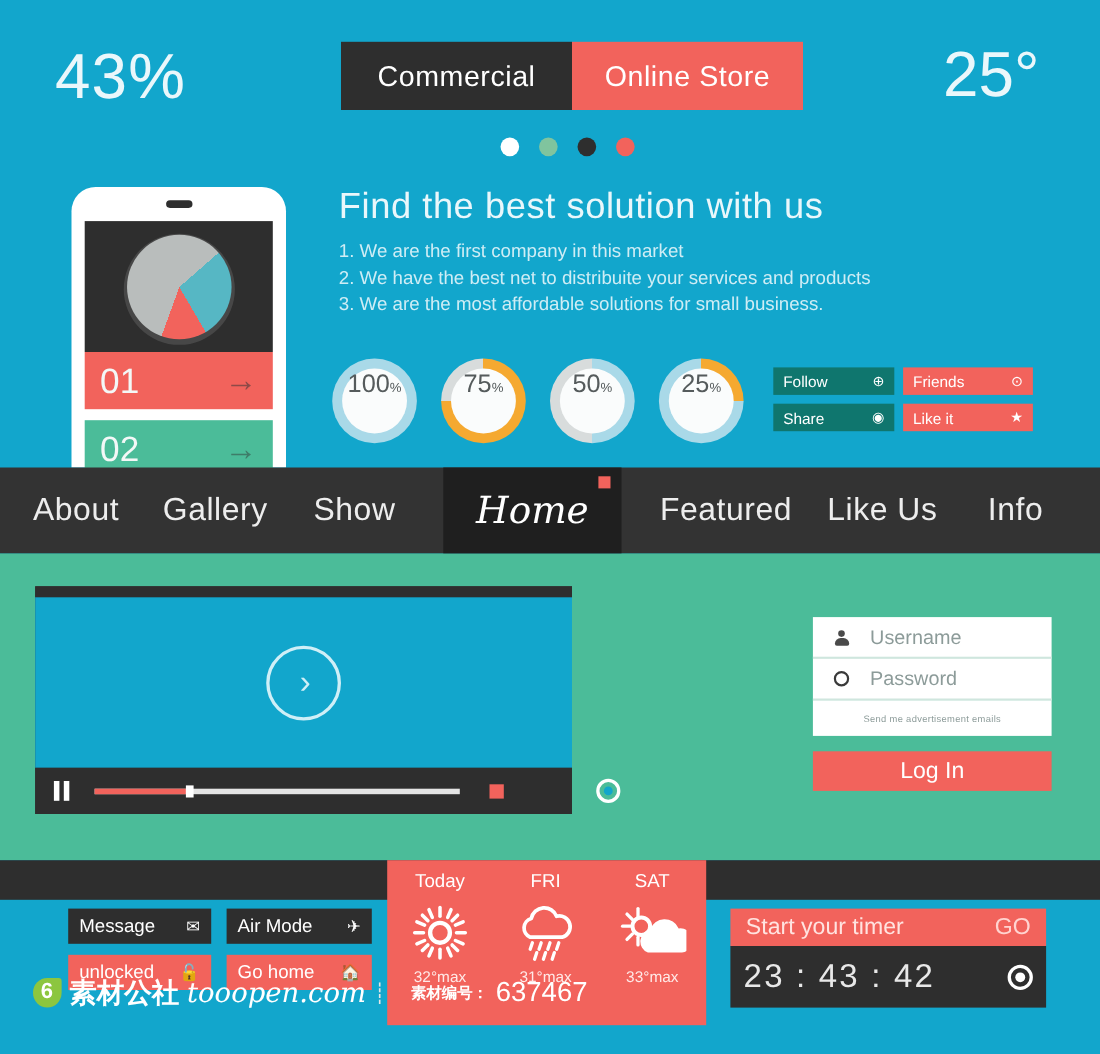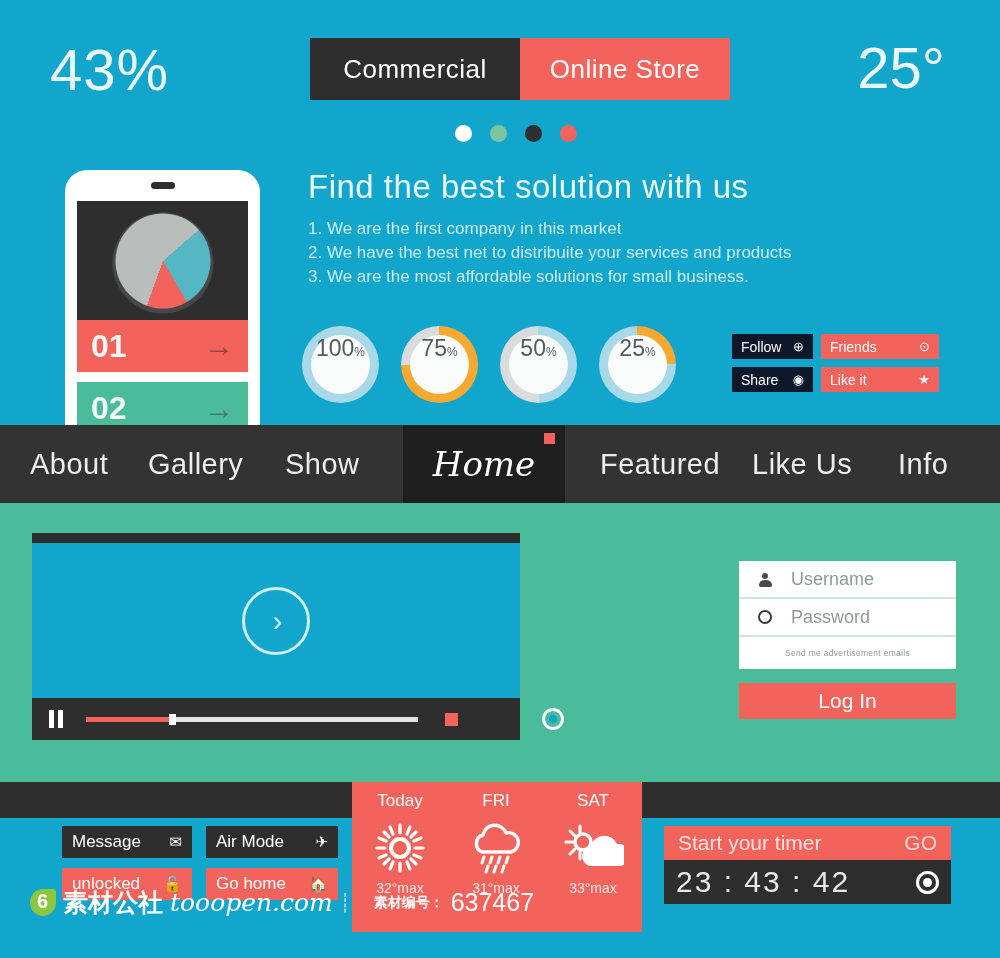--- a/index.html
+++ b/index.html
@@ -39,42 +39,42 @@
   .phone .screen { position:absolute; left:12px; top:31px; width:171px; height:119px; background:#2E2E2E; overflow:hidden; }
   .pie { position:absolute; left:50%; top:50%; transform:translate(-50%,-50%);
      width:95px; height:95px; border-radius:50%;
      background: conic-gradient(from 0deg, #56B7C4 0deg 100deg, #F2635C 100deg 150deg, #B9BDBC 150deg 360deg); }
   .pie-shadow { position:absolute; left:50%; top:50%; transform:translate(-50%,-48%);
      width:101px; height:101px; border-radius:50%; background:rgba(255,255,255,0.12); }
   .row01 { position:absolute; left:12px; top:150px; width:171px; height:52px; background:#F2635C;
      display:flex; align-items:center; justify-content:space-between; padding:0 14px; }
   .row02 { position:absolute; left:12px; top:202px; width:171px; height:53px; background:#4BBC99;
      display:flex; align-items:center; justify-content:space-between; padding:0 14px;margin-top:10px; }
-  .rownum { font-size:32px; color:#F3F8F7; font-weight:700; }
+  .rownum { font-size:32px; color:#F3F8F7; font-weight:400; }
   .rowarr { font-size:30px; color:#8E4A48; line-height:1; }
   .row02 .rowarr { color:#3E7D69; }
 
   
   .headline { position:absolute; left:308px; top:168px; font-size:33px; color:#E9F7FB; letter-spacing:0.5px; }
   .bullets { position:absolute; left:308px; top:204px; font-size:17px; color:#CFEDF5; line-height:24px;margin-top:13px; }
 
   
   .circles { position:absolute; left:302px; top:326px; display:flex; gap:22px; }
   .circ { width:77px; height:77px; border-radius:50%; position:relative; display:flex; align-items:center; justify-content:center; }
   .circ .ring { position:absolute; inset:0; border-radius:50%; }
   .circ .inner { position:absolute; inset:9px; border-radius:50%; background:#FAFCFC;
      display:flex; align-items:baseline; justify-content:center; }
   .circ .val { font-size:23px; color:#555B5C; font-weight:300; }
   .circ .unit { font-size:12px; color:#555B5C; }
 
   
   .social { position:absolute; left:703px; top:334px; display:grid; grid-template-columns:110px 118px; grid-gap:8px 8px; }
   .sbtn { height:25px; display:flex; align-items:center; justify-content:space-between; padding:0 9px;
      font-size:14px; color:#FFFFFF; }
-  .sbtn.dark { background:#0f172a;margin-left:29px; }
+  .sbtn.dark { background:#0f766e; }
   .sbtn.coral { background:#F2635C; }
   .sbtn .ico { font-size:13px; }
 
   
   .nav { position:absolute; left:0; top:425px; width:1000px; height:78px; background:#333333;
      display:flex; align-items:center; }
   .nav .item { color:#EDEDED; font-size:29px; letter-spacing:0.5px; }
   .nav .i-about { position:absolute; left:30px; }
   .nav .i-gallery { position:absolute; left:148px; }
   .nav .i-show { position:absolute; left:285px; }
@@ -137,21 +137,21 @@
   .wcol.c1 { left:0; } .wcol.c2 { left:96px; } .wcol.c3 { left:193px; }
   .wday { margin-top:9px; font-size:17px; color:#FFFFFF; }
   .wicon { margin-top:9px; height:56px; display:flex; align-items:center; justify-content:center; }
   .wtemp { margin-top:4px; font-size:14px; color:#FFE9E7; }
 
   
   .timer { position:absolute; left:664px; top:826px; width:287px; }
   .timer .head { height:34px; background:#F2635C; display:flex; align-items:center; justify-content:space-between; padding:0 14px; }
   .timer .head .lbl { font-size:21px; color:#FFE3E0; }
   .timer .head .go { font-size:21px; color:#FFD4D0; }
-  .timer .body { height:44px; background:#2E2E2E; display:flex; align-items:center; justify-content:space-between; padding:0 12px; }
+  .timer .body { height:56px; background:#2E2E2E; display:flex; align-items:center; justify-content:space-between; padding:0 12px; }
   .timer .body .clock { font-size:30px; color:#E8E8E8; letter-spacing:2px; font-weight:300; }
   .timer .body .rec { width:23px; height:23px; border-radius:50%; border:3px solid #FFFFFF; display:flex; align-items:center; justify-content:center; }
   .timer .body .rec i { width:9px; height:9px; border-radius:50%; background:#FFFFFF; }
 
   
   .wm { position:absolute; left:30px; top:886px; display:flex; align-items:center; gap:7px; z-index:50; }
   .wm .leaf { width:26px; height:27px; border-radius:50% 10% 50% 50%; background:#8CC63F; position:relative; }
   .wm .leaf::after { content:'6'; position:absolute; left:7px; top:1px; font-size:20px; color:#fff; font-weight:bold; }
   .wm .cn { font-size:25px; color:#FFFFFF; font-weight:bold; }
   .wm .dom { font-family:"DejaVu Serif", serif; font-style:italic; font-size:25px; color:#FFFFFF; }

